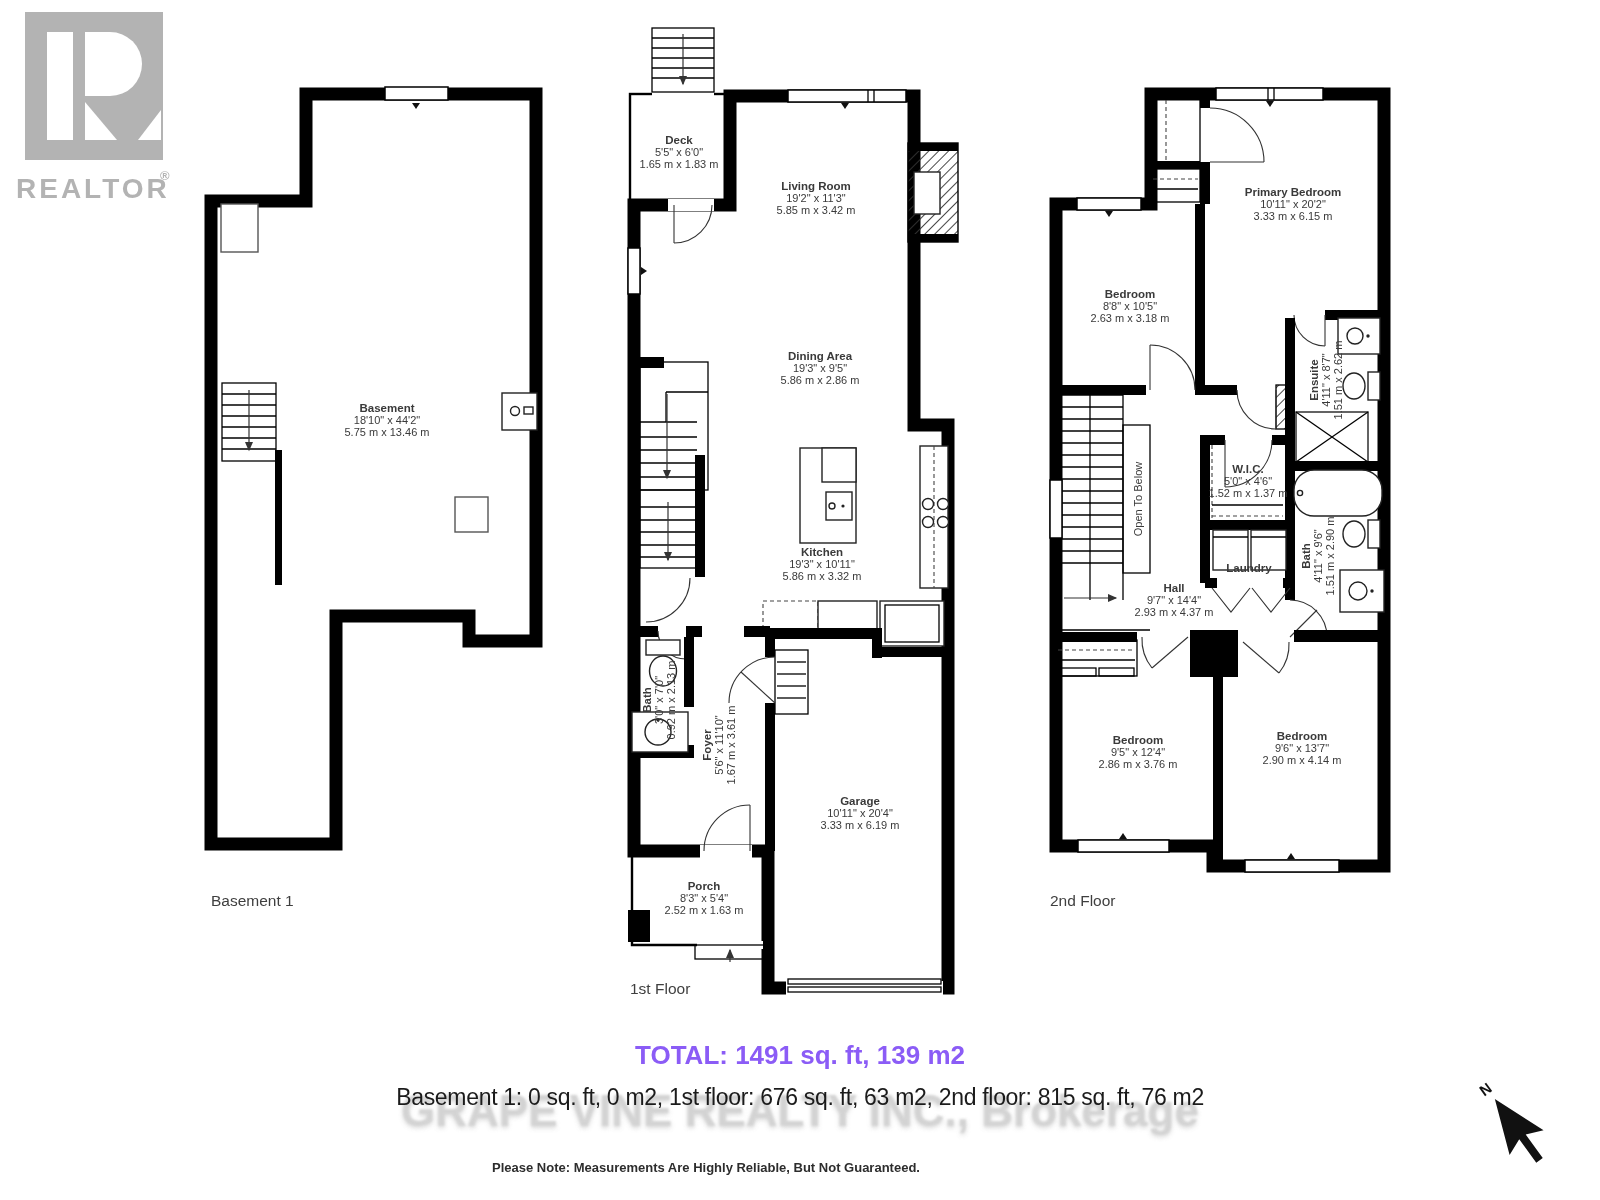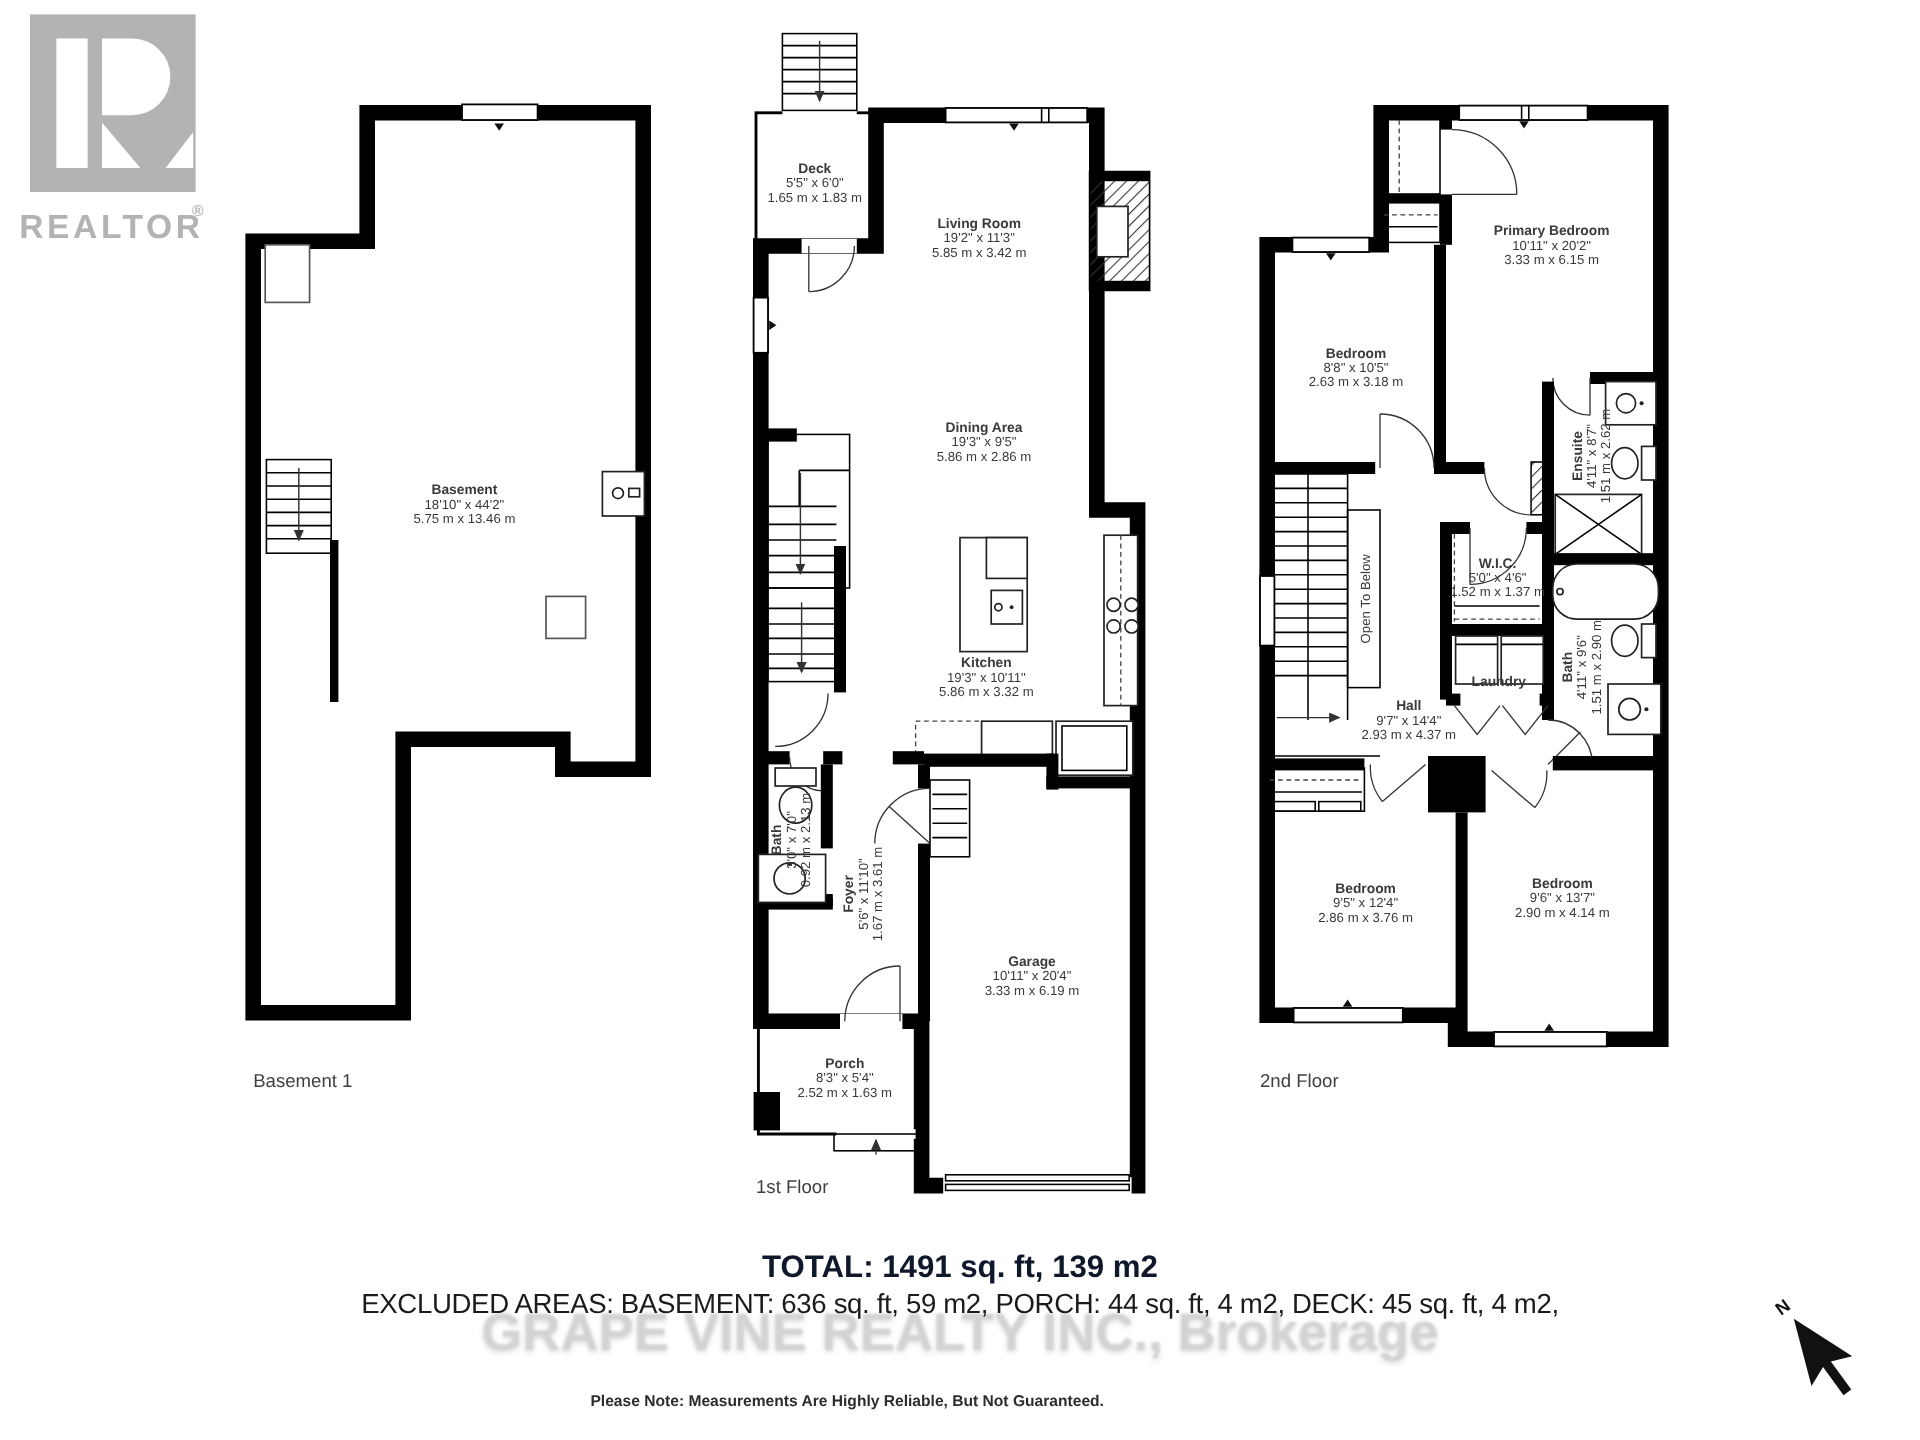--- a/index.html
+++ b/index.html
@@ -15,21 +15,21 @@
   .thin2{stroke:#000;stroke-width:2.4;fill:none;}
   .fix{stroke:#222;stroke-width:1.4;fill:#fff;}
   .gray{stroke:#555;stroke-width:1.4;fill:#fff;}
   .dash{stroke:#444;stroke-width:1.1;fill:none;stroke-dasharray:4 3;}
   .arc{stroke:#333;stroke-width:1.1;fill:none;}
   .win{fill:#fff;stroke:#000;stroke-width:1.5;}
   #watermark{position:absolute;left:0;top:1086px;width:1600px;text-align:center;z-index:2;
     font-size:44px;font-weight:600;color:#c9c9c9;opacity:.8;filter:blur(1px);
     text-shadow:0 2px 4px rgba(170,170,170,.55);white-space:nowrap;}
   #summary{position:absolute;left:0;top:1040px;width:1600px;text-align:center;z-index:3;color:#1b1b1b;}
-  #summary .total{font-size:26px;font-weight:bold;margin-bottom:3px;color:#0f172a;}
+  #summary .total{font-size:26px;font-weight:bold;margin-bottom:14px;color:#8b5cf6;}
   #summary .sline{font-size:23px;line-height:25.5px;letter-spacing:-.3px;}
   #disclaimer{position:absolute;left:0;top:1160px;width:1412px;text-align:center;z-index:3;
     font-size:13px;font-weight:600;color:#2d2d2d;}
 </style>
 </head>
 <body>
 
 <svg id="plan-svg" width="1600" height="1200" viewBox="0 0 1600 1200">
   <defs>
     <pattern id="hatch" width="7" height="7" patternUnits="userSpaceOnUse" patternTransform="rotate(45)">
@@ -443,16 +443,16 @@
   <g transform="translate(1516,1128) rotate(-36)">
     <polygon points="0,-36 21,18 4,11 4,40 -4,40 -4,11 -21,18" fill="#111"></polygon>
     <text x="-2" y="-44" text-anchor="middle" font-size="15" font-weight="bold" fill="#111">N</text>
   </g>
 </svg>
 
 <div id="watermark">GRAPE VINE REALTY INC., Brokerage</div>
 
 <div id="summary">
   <div class="total">TOTAL: 1491 sq. ft, 139 m2</div>
-  <div class="sline">EXCLUDED AREAS: BASEMENT: 636 sq. ft, 59 m2, PORCH: 44 sq. ft, 4 m2, DECK: 45 sq. ft, 4 m2,</div>
+  <div class="sline">Basement 1: 0 sq. ft, 0 m2, 1st floor: 676 sq. ft, 63 m2, 2nd floor: 815 sq. ft, 76 m2</div>
 </div>
 
 <div id="disclaimer">Please Note: Measurements Are Highly Reliable, But Not Guaranteed.</div>
 
 </body></html>

